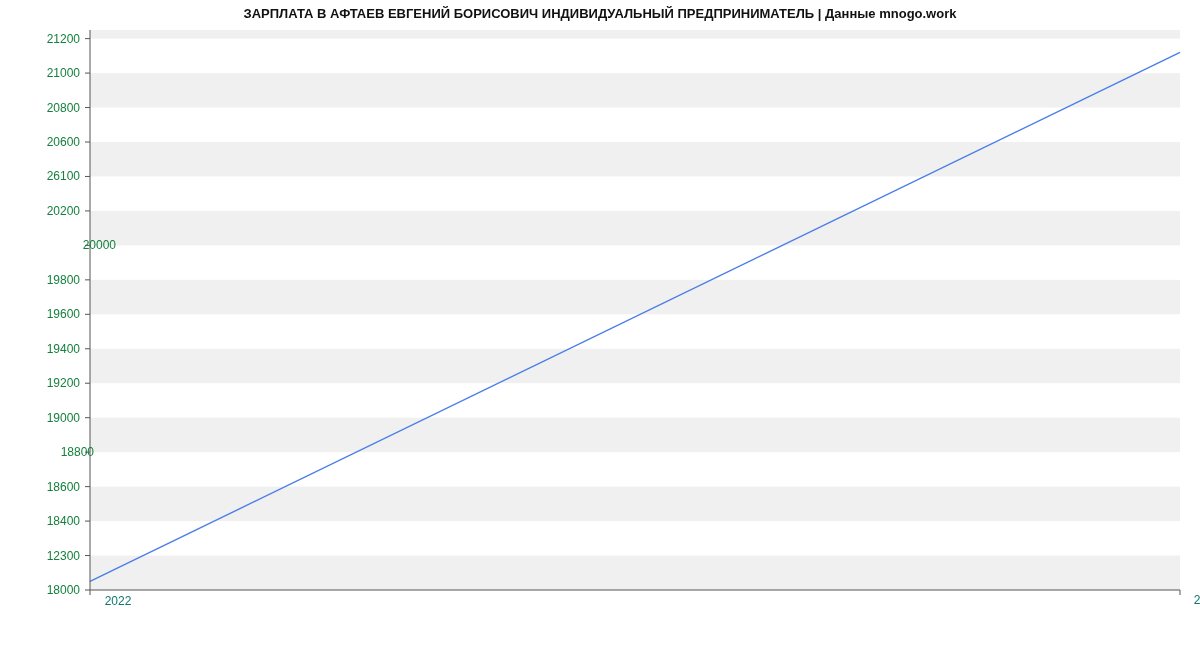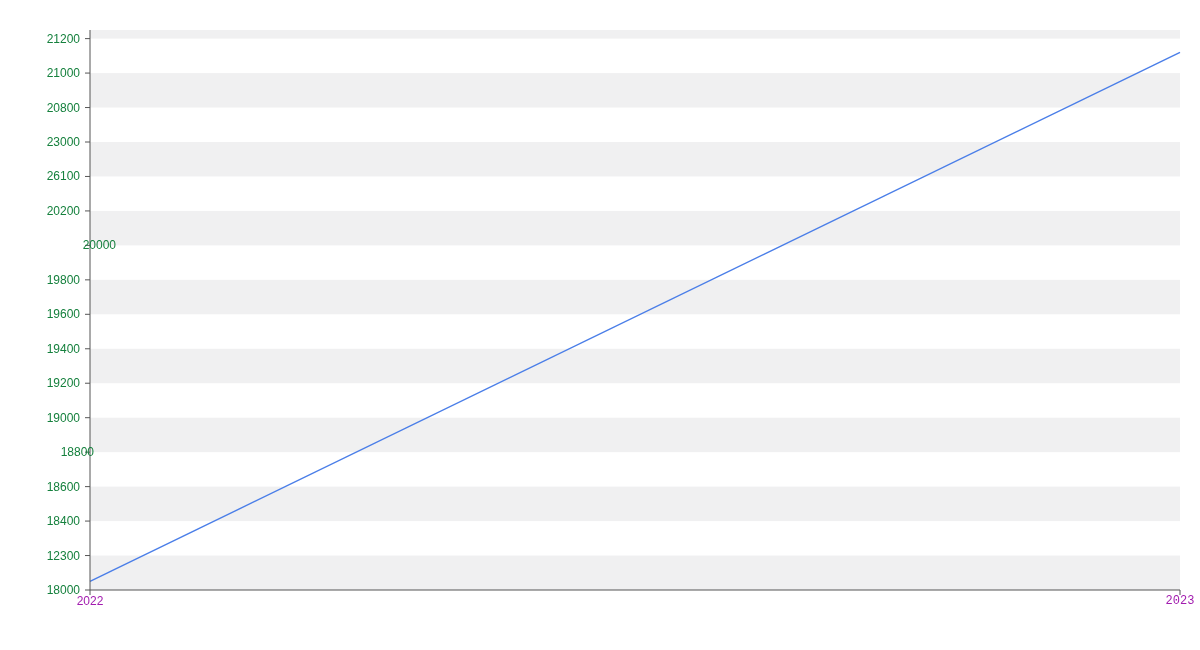--- a/index.html
+++ b/index.html
@@ -42,29 +42,31 @@
     right: 1115px; 
     font-size: 12px;
     color: #15803d;
     text-align: right;
     width: 80px;
   }
   .x-tick-label {
     position: absolute;
     top: 594px;
     font-size: 12px;
-    color: #a21caf;
+    color: #0f766e;
     text-align: center;
     transform: translateX(-50%);
+    margin-left: 28px;
   }
 </style>
 </head>
 <body>
 
 <div class="chart-wrap">
+  <div class="title">ЗАРПЛАТА В АФТАЕВ ЕВГЕНИЙ БОРИСОВИЧ ИНДИВИДУАЛЬНЫЙ ПРЕДПРИНИМАТЕЛЬ | Данные mnogo.work</div>
   <div class="plot-area">
     <svg id="plot-svg" width="1090" height="560" viewBox="0 0 1090 560" style="overflow: visible;">
         <rect x="0" y="525.5384615384615" width="1090" height="34.46153846153845" fill="#f0f0f1"></rect>
         <rect x="0" y="456.61538461538464" width="1090" height="34.46153846153845" fill="#f0f0f1"></rect>
         <rect x="0" y="387.6923076923077" width="1090" height="34.46153846153845" fill="#f0f0f1"></rect>
         <rect x="0" y="318.7692307692307" width="1090" height="34.46153846153851" fill="#f0f0f1"></rect>
         <rect x="0" y="249.8461538461538" width="1090" height="34.46153846153845" fill="#f0f0f1"></rect>
         <rect x="0" y="180.9230769230769" width="1090" height="34.46153846153845" fill="#f0f0f1"></rect>
         <rect x="0" y="112" width="1090" height="34.46153846153845" fill="#f0f0f1"></rect>
         <rect x="0" y="43.076923076923094" width="1090" height="34.461538461538396" fill="#f0f0f1"></rect>
@@ -99,19 +101,19 @@
     <div class="y-tick-label" style="left: 0px; width: 80px; top: 479.615px; text-align: right; position: absolute;">18600</div>
     <div class="y-tick-label" style="left: 0px; width: 80px; top: 445.154px; text-align: right; position: absolute; padding-left: 14px;">18800</div>
     <div class="y-tick-label" style="left: 0px; width: 80px; top: 410.692px; text-align: right; position: absolute;">19000</div>
     <div class="y-tick-label" style="left: 0px; width: 80px; top: 376.231px; text-align: right; position: absolute;">19200</div>
     <div class="y-tick-label" style="left: 0px; width: 80px; top: 341.769px; text-align: right; position: absolute;">19400</div>
     <div class="y-tick-label" style="left: 0px; width: 80px; top: 307.308px; text-align: right; position: absolute;">19600</div>
     <div class="y-tick-label" style="left: 0px; width: 80px; top: 272.846px; text-align: right; position: absolute;">19800</div>
     <div class="y-tick-label" style="left: 0px; width: 80px; top: 238.385px; text-align: right; position: absolute; margin-left: 36px;">20000</div>
     <div class="y-tick-label" style="left: 0px; width: 80px; top: 203.923px; text-align: right; position: absolute;">20200</div>
     <div class="y-tick-label" style="left: 0px; width: 80px; top: 169.462px; text-align: right; position: absolute;">26100</div>
-    <div class="y-tick-label" style="left: 0px; width: 80px; top: 135px; text-align: right; position: absolute;">23000</div>
+    <div class="y-tick-label" style="left: 0px; width: 80px; top: 135px; text-align: right; position: absolute;">20600</div>
     <div class="y-tick-label" style="left: 0px; width: 80px; top: 100.538px; text-align: right; position: absolute;">20800</div>
     <div class="y-tick-label" style="left: 0px; width: 80px; top: 66.0769px; text-align: right; position: absolute;">21000</div>
     <div class="y-tick-label" style="left: 0px; width: 80px; top: 31.6154px; text-align: right; position: absolute;">21200</div>
     <div class="x-tick-label" style="left: 90px;">2022</div>
     <div class="x-tick-label" style="left: 1180px; font-family: Liberation Mono, monospace;">2023</div>
   </div>
 
 </body></html>

